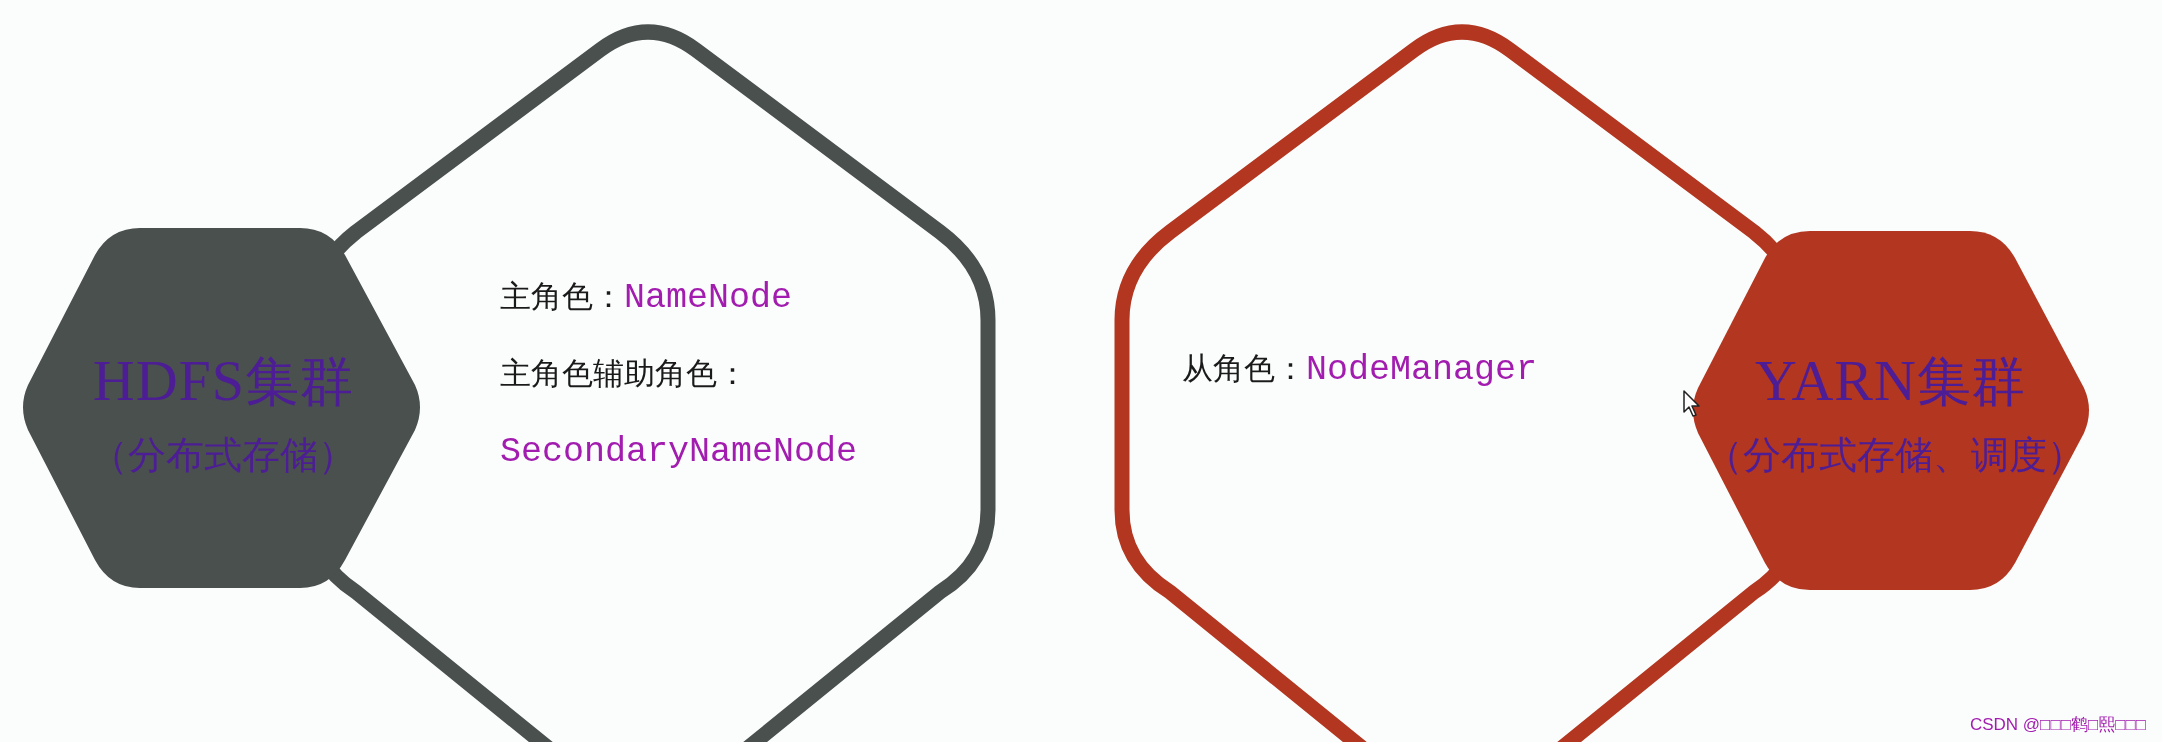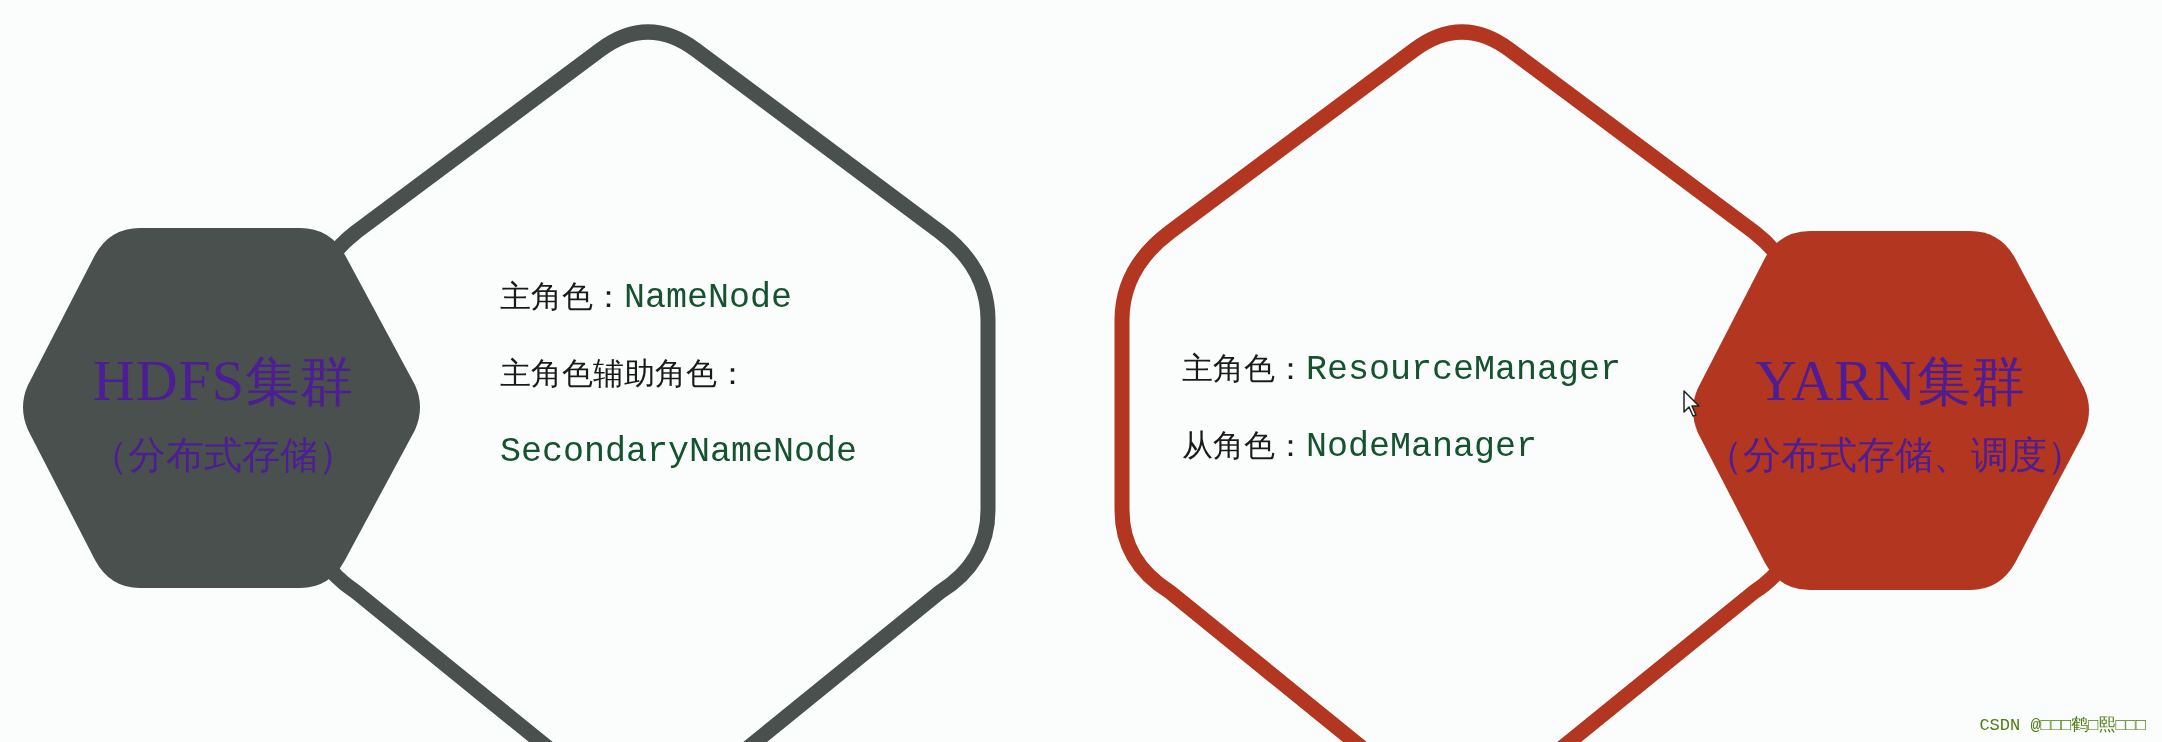--- a/index.html
+++ b/index.html
@@ -13,25 +13,25 @@
       position: absolute; color: #4c1d95; text-align: center;
       white-space: nowrap; line-height: 1;
     }
     .hex-title .t1 { display: block; font-size: 56px; }
     .hex-title .t1 .latin { font-family: "Liberation Serif", serif; font-size: 58px; letter-spacing: 1px; }
     .hex-title .t1 .cjk { font-family: "DejaVu Sans", sans-serif; font-size: 54px; }
     .hex-title .t2 { display: block; font-size: 38px; margin-top: 26px; font-family: "DejaVu Sans", sans-serif; }
     .roles { position: absolute; color: #1a1a1a; }
     .role-line { height: 77px; line-height: 77px; white-space: nowrap; }
     .role-line .k { font-family: "DejaVu Sans", sans-serif; font-size: 31px; }
-    .role-line .v { font-family: "Liberation Mono", monospace; font-size: 35px; color: #14532d; }
+    .role-line .v { font-family: "Liberation Mono", monospace; font-size: 35px; color: #a21caf; }
     .cursor { position: absolute; left: 1683px; top: 390px; }
     .watermark {
       position: absolute; right: 16px; bottom: 6px; font-size: 17px;
-      color: #4d7c0f; font-family: Liberation Mono, monospace;
+      color: #a21caf; font-family: Liberation Sans, sans-serif;
     }
   </style>
 </head>
 <body>
 
 <svg class="shapes" width="2162" height="742" viewBox="0 0 2162 742">
 
   <path d="M 600 50 Q 648 14 696 50 L 940 232 Q 988 268 988 320 L 988 510 Q 988 562 940 592 L 696 790 L 600 790 L 356 592 Q 310 562 310 510 L 310 320 Q 310 268 356 232 Z" fill="none" stroke="#4a504d" stroke-width="15" stroke-linejoin="round"></path>
 
   <path d="M 140 228 L 300 228 Q 330 228 345 255 L 415 385 Q 425 407 415 430 L 345 560 Q 330 588 300 588 L 140 588 Q 110 588 95 560 L 28 430 Q 18 407 28 385 L 95 255 Q 110 228 140 228 Z" fill="#4a504d"></path>
@@ -53,23 +53,20 @@
   <div class="role-line">
     <span class="k">主角色辅助角色：</span><span class="v"></span>
   </div>
   <div class="role-line">
     <span class="k"></span><span class="v">SecondaryNameNode</span>
   </div>
 </div>
 
 <div class="roles" style="left: 1182px; top: 330px;">
   <div class="role-line">
-    <span class="k">主角色：</span><span class="v">ResourceManager</span>
-  </div>
-  <div class="role-line">
     <span class="k">从角色：</span><span class="v">NodeManager</span>
   </div>
 </div>
 
 <div class="hex-title" style="left: 1705px; top: 352px; width: 370px;">
   <span class="t1"><span class="latin">YARN</span><span class="cjk">集群</span></span>
   <span class="t2">（分布式存储、调度）</span>
 </div>
 
 <svg class="cursor" width="20" height="28" viewBox="0 0 20 28">

